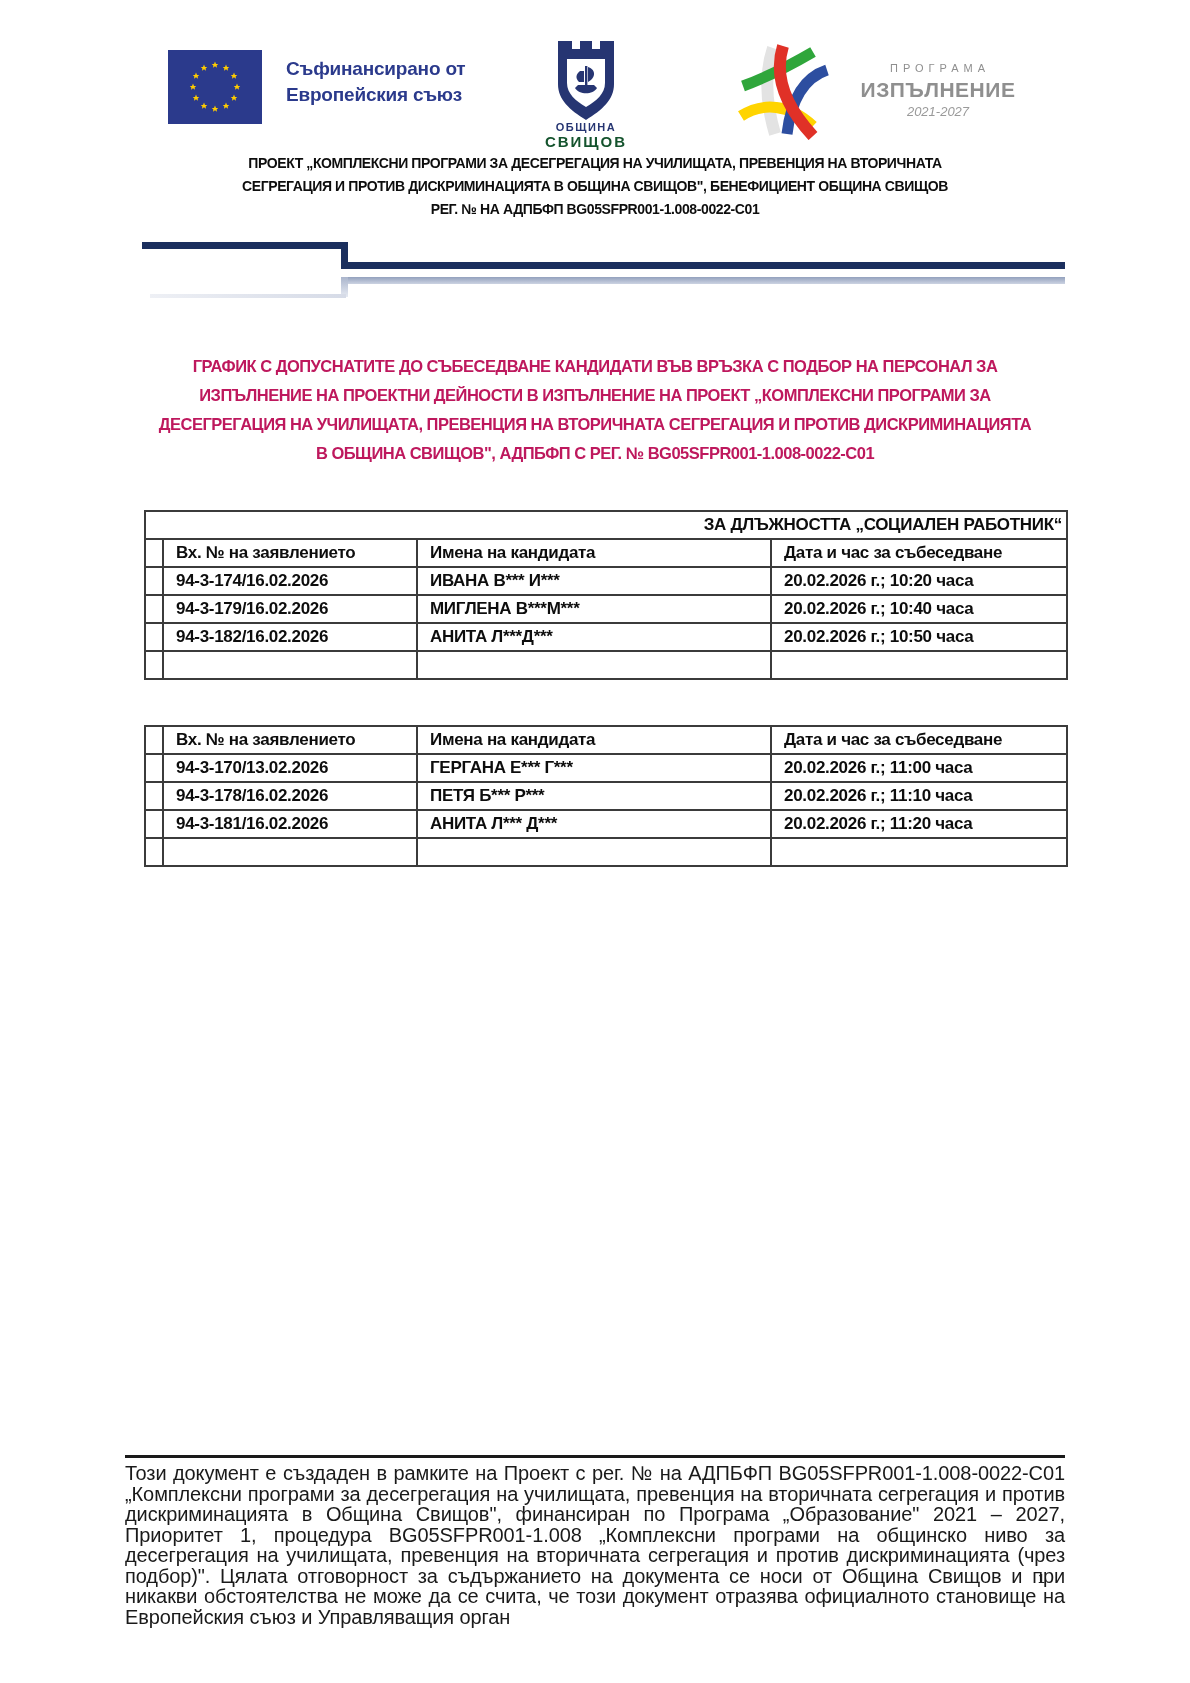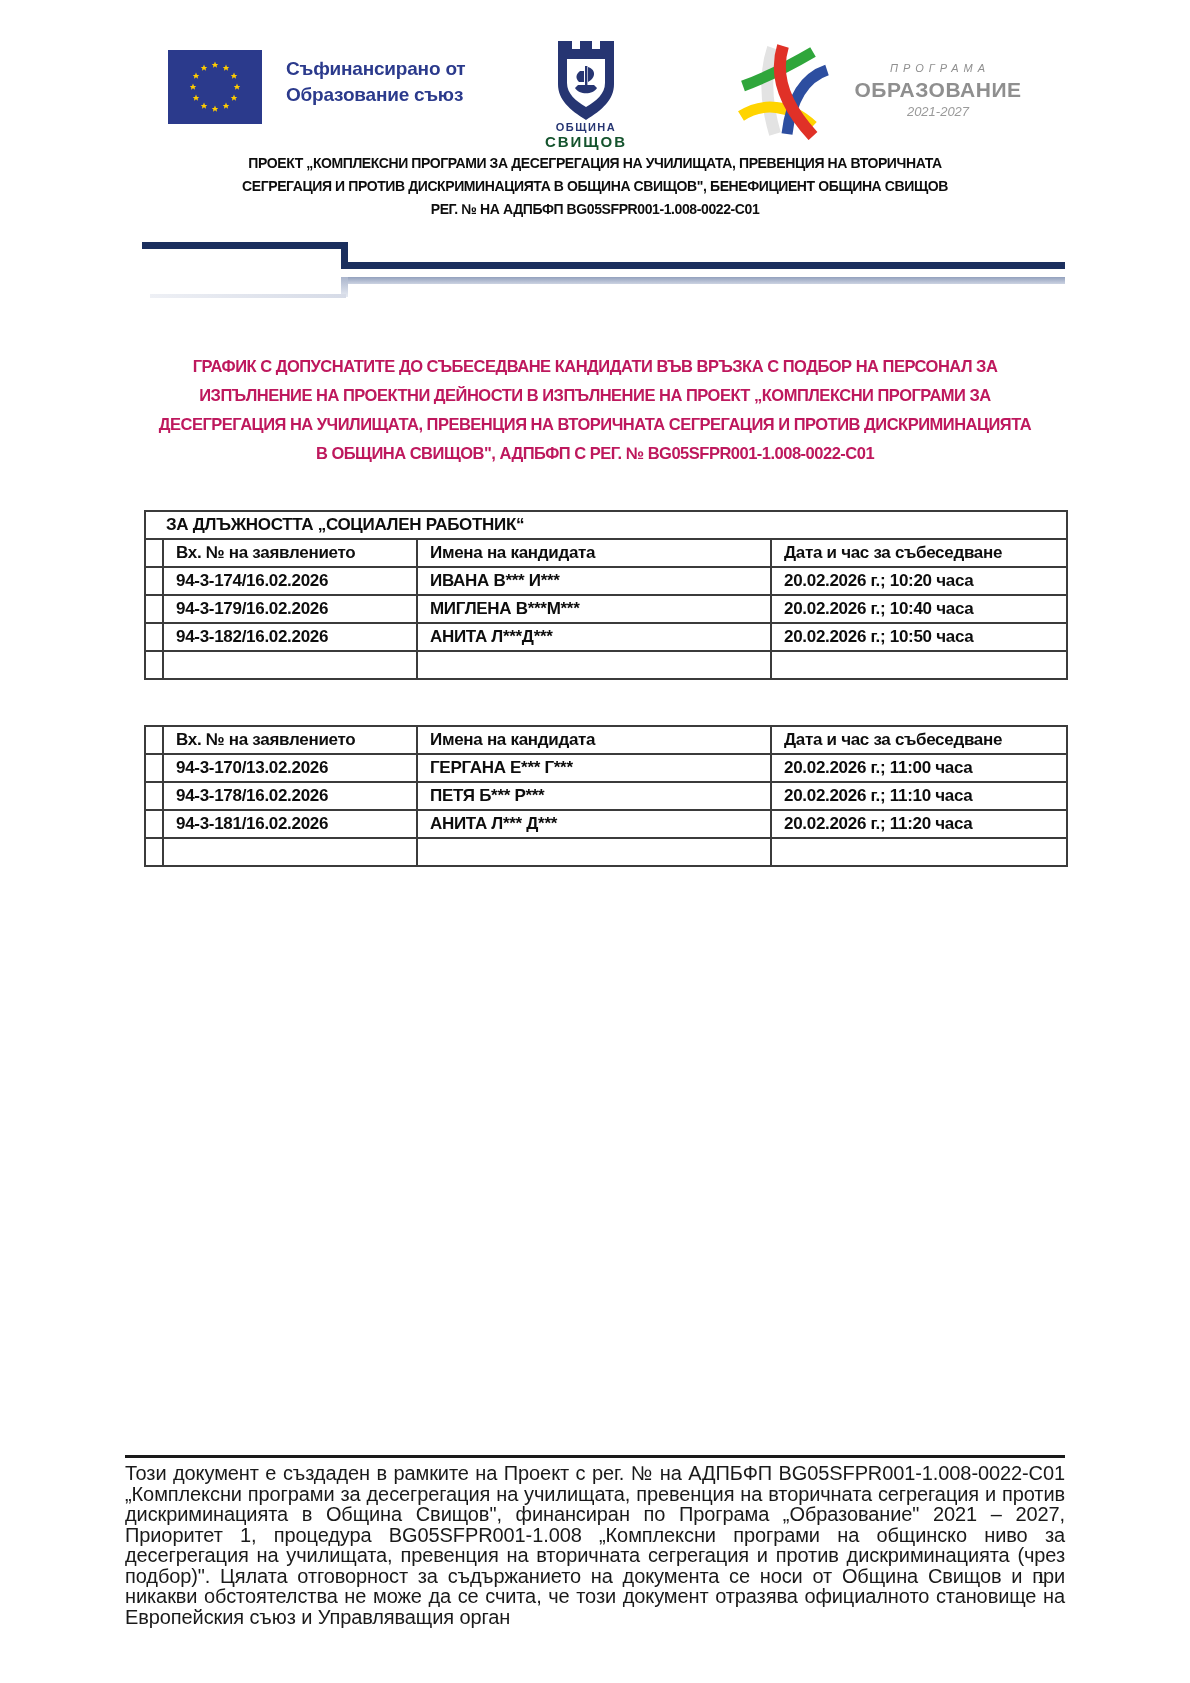--- a/index.html
+++ b/index.html
@@ -24,21 +24,21 @@
     position:absolute;left:520px;top:121px;width:132px;text-align:center;
     font-size:11px;font-weight:bold;color:#263572;letter-spacing:1.5px;
   }
   .sv-text2{
     position:absolute;left:520px;top:133px;width:132px;text-align:center;
     font-size:15px;font-weight:bold;color:#14532d;letter-spacing:2px;
   }
   .prog-ribbons{position:absolute;left:736px;top:42px;width:102px;height:98px;}
   .prog-label{
     position:absolute;left:850px;top:62px;width:180px;text-align:center;
-    font-size:11px;color:#8f8f8f;letter-spacing:5px;font-style:italic;
+    font-size:11px;color:#8f8f8f;letter-spacing:5px;
   }
   .prog-name{
     position:absolute;left:838px;top:78px;width:200px;text-align:center;
     font-size:21px;color:#8f8f8f;letter-spacing:0.5px;font-weight:600;
   }
   .prog-years{
     position:absolute;left:838px;top:104px;width:200px;text-align:center;
     font-size:13px;color:#9a9a9a;font-style:italic;
   }
   
@@ -72,21 +72,21 @@
     font-size:17px;font-weight:bold;letter-spacing:-0.3px;color:#0d0d0d;
   }
   .t1{top:510px;}
   .t2{top:725px;}
   table.sched td{
     border:2px solid #3b3b3b;
     height:26px;padding:0 4px 0 12px;
     overflow:hidden;white-space:nowrap;vertical-align:middle;
   }
   table.sched td.narrow{padding:0;}
-  table.sched td.section{padding-left:20px;}
+  table.sched td.section{padding-left:8px;text-align:right;}
   col.c0{width:18px;}
   col.c1{width:254px;}
   col.c2{width:354px;}
   col.c3{width:296px;}
   
   .footer-rule{
     position:absolute;left:125px;top:1455px;width:940px;height:3px;background:#1a1a1a;
   }
   .footer-text{
     position:absolute;left:125px;top:1463px;width:940px;
@@ -116,21 +116,21 @@
       <use href="#st" x="58" y="56"></use>
     <use href="#st" x="47" y="59"></use>
       <use href="#st" x="36" y="56"></use>
     <use href="#st" x="28" y="48"></use>
       <use href="#st" x="25" y="37"></use>
     <use href="#st" x="28" y="26"></use>
       <use href="#st" x="36" y="18"></use>
   </svg>
   <div class="eu-text">
     <div>Съфинансирано от</div>
-    <div>Образование съюз</div>
+    <div>Европейския съюз</div>
   </div>
 
   <svg class="sv-crest" viewBox="0 0 72 84" xmlns="http://www.w3.org/2000/svg">
     <path d="M8,14 L8,3 L22,3 L22,11 L30,11 L30,3 L42,3 L42,11 L50,11 L50,3 L64,3 L64,14 L64,46 C64,62 52,72 36,82 C20,72 8,62 8,46 Z" fill="#263572"></path>
     <path d="M17,21 L55,21 L55,45 C55,56 46,63 36,69 C26,63 17,56 17,45 Z" fill="#ffffff"></path>
     <rect x="35" y="28" width="2.4" height="22" fill="#263572"></rect>
     <path d="M38,29 C45,31 47,39 38,44 Z" fill="#263572"></path>
     <path d="M30,33 C26,36 25,40 29,44 L34,44 L34,33 Z" fill="#263572"></path>
     <path d="M25,50 C29,57 43,57 47,50 L44,47 L28,47 Z" fill="#263572"></path>
   </svg>
@@ -138,21 +138,21 @@
   <div class="sv-text2">СВИЩОВ</div>
 
   <svg class="prog-ribbons" viewBox="0 0 100 98" xmlns="http://www.w3.org/2000/svg">
     <path d="M36,6 C28,30 28,58 38,92" stroke="#e3e3e3" stroke-width="12" fill="none"></path>
     <path d="M6,44 C28,36 52,24 76,10" stroke="#2fa63b" stroke-width="11" fill="none"></path>
     <path d="M4,74 C26,60 52,62 76,84" stroke="#ffd400" stroke-width="11" fill="none"></path>
     <path d="M90,28 C66,36 54,58 50,92" stroke="#2d4ea0" stroke-width="11" fill="none"></path>
     <path d="M46,4 C36,36 50,66 76,94" stroke="#e03127" stroke-width="12" fill="none"></path>
   </svg>
   <div class="prog-label">ПРОГРАМА</div>
-  <div class="prog-name">ОБРАЗОВАНИЕ</div>
+  <div class="prog-name">ИЗПЪЛНЕНИЕ</div>
   <div class="prog-years">2021-2027</div>
 
   <div class="project-header">ПРОЕКТ „КОМПЛЕКСНИ ПРОГРАМИ ЗА ДЕСЕГРЕГАЦИЯ НА УЧИЛИЩАТА, ПРЕВЕНЦИЯ НА ВТОРИЧНАТА
 СЕГРЕГАЦИЯ И ПРОТИВ ДИСКРИМИНАЦИЯТА В ОБЩИНА СВИЩОВ", БЕНЕФИЦИЕНТ ОБЩИНА СВИЩОВ
 РЕГ. № НА АДПБФП BG05SFPR001-1.008-0022-C01</div>
 
   <div class="bar bar-navy bar1"></div>
   <div class="bar bar-navy barv"></div>
   <div class="bar bar-navy bar2"></div>
   <div class="bar bar-gray"></div>

